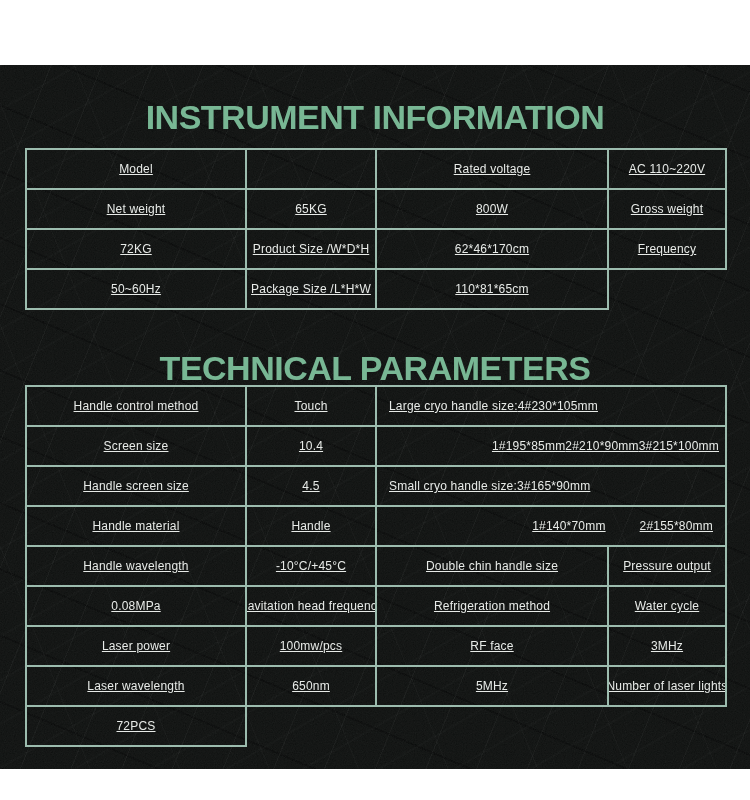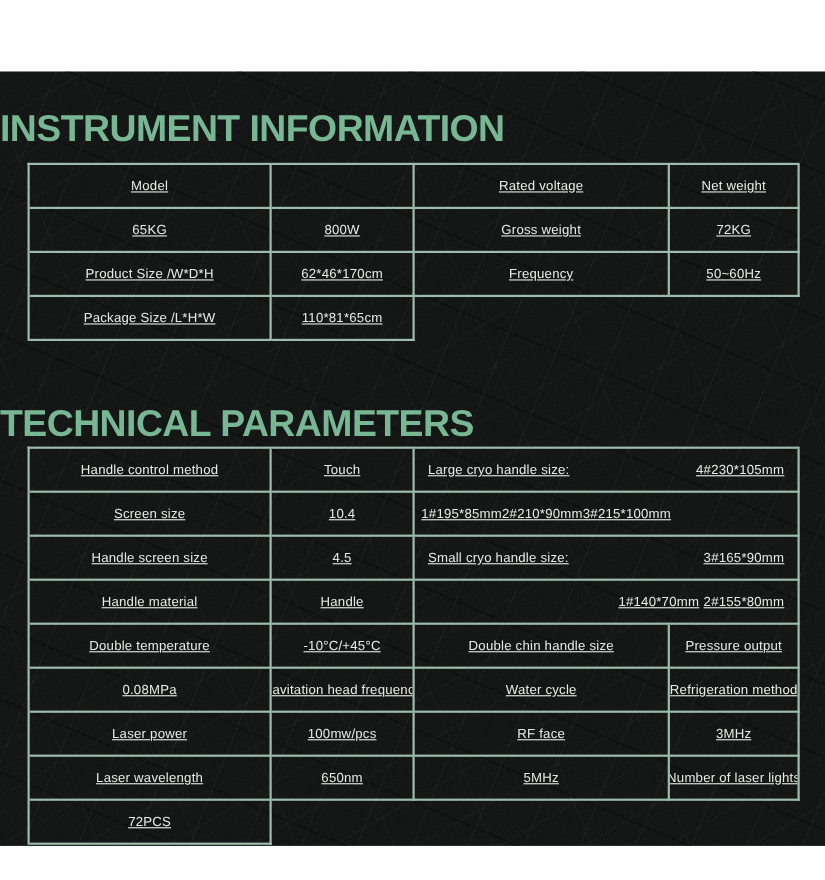--- a/index.html
+++ b/index.html
@@ -28,58 +28,58 @@
       repeating-linear-gradient(23deg, rgba(0,0,0,0.4) 0 2px, transparent 2px 61px);
     background-color:var(--poster-bg);
     overflow:hidden;
   }
   .texture{
     position:absolute;inset:0;width:100%;height:100%;
     opacity:0.10;mix-blend-mode:screen;pointer-events:none;
   }
   .poster-title{
     position:absolute;left:0;width:750px;
-    text-align:left;
+    text-align:center;
     font-weight:700;
     font-size:34px;
     line-height:38px;
     letter-spacing:-0.5px;
     color:var(--title-green);
   }
   .title-info{top:33px;}
-  .title-tech{top:301px;}
+  .title-tech{top:284px;}
   .spec-table{
     position:absolute;
     left:25px;
     display:grid;
     grid-template-columns:220px 130px 232px 118px;
     grid-auto-rows:40px;
     border-top:2px solid var(--table-border);
     border-left:2px solid var(--table-border);
     width:702px;
   }
   .table-info{top:83px;}
-  .table-tech{top:341px;}
+  .table-tech{top:320px;}
   .cell{
     border-right:2px solid var(--table-border);
     border-bottom:2px solid var(--table-border);
     display:flex;
     align-items:center;
     justify-content:center;
     color:var(--cell-text);
     font-size:12px;
     letter-spacing:0.2px;
     white-space:nowrap;
     overflow:hidden;
     text-decoration:underline;
   }
   .merge2{grid-column:span 2;}
-  .split{justify-content:space-between;padding:4px 12px;}
-  .triple{justify-content:flex-start;padding:0 6px;}
-  .rightpack{justify-content:flex-end;gap:4px;padding-right:12px;}
+  .split{justify-content:flex-start;padding:4px 12px;}
+  .triple{justify-content:flex-end;padding:0 6px;}
+  .rightpack{justify-content:flex-end;gap:34px;padding-right:12px;}
 </style>
 </head>
 <body>
 
 <div class="poster">
 
   <svg class="texture" xmlns="http://www.w3.org/2000/svg">
     <filter id="grain">
       <feTurbulence type="fractalNoise" baseFrequency="0.9" numOctaves="3" stitchTiles="stitch"></feTurbulence>
       <feColorMatrix type="matrix" values="0 0 0 0 0.85  0 0 0 0 0.92  0 0 0 0 0.88  0 0 0 0.7 0"></feColorMatrix>
@@ -87,20 +87,21 @@
     <rect width="100%" height="100%" filter="url(#grain)"></rect>
   </svg>
 
   <div class="poster-title title-info">INSTRUMENT INFORMATION</div>
 
   <div class="spec-table table-info">
 
     <div class="cell">Model</div>
     <div class="cell"></div>
     <div class="cell">Rated voltage</div>
+    <div class="cell">AC 110~220V</div>
 
     <div class="cell">Net weight</div>
     <div class="cell">65KG</div>
     <div class="cell">800W</div>
 
     <div class="cell">Gross weight</div>
     <div class="cell">72KG</div>
     <div class="cell">Product Size /W*D*H</div>
     <div class="cell">62*46*170cm</div>
 
@@ -136,30 +137,30 @@
       <span>3#165*90mm</span>
     </div>
 
     <div class="cell">Handle material</div>
     <div class="cell">Handle</div>
     <div class="cell merge2 rightpack">
       <span>1#140*70mm</span>
       <span>2#155*80mm</span>
     </div>
 
-    <div class="cell">Double temperature</div>
+    <div class="cell">Handle wavelength</div>
     <div class="cell">-10°C/+45°C</div>
     <div class="cell">Double chin handle size</div>
 
     <div class="cell">Pressure output</div>
     <div class="cell">0.08MPa</div>
     <div class="cell">Cavitation head frequency</div>
 
+    <div class="cell">Refrigeration method</div>
     <div class="cell">Water cycle</div>
-    <div class="cell">Refrigeration method</div>
     <div class="cell">Laser power</div>
     <div class="cell">100mw/pcs</div>
 
     <div class="cell">RF face</div>
     <div class="cell">3MHz</div>
     <div class="cell">Laser wavelength</div>
     <div class="cell">650nm</div>
 
     <div class="cell">5MHz</div>
     <div class="cell">Number of laser lights</div>

